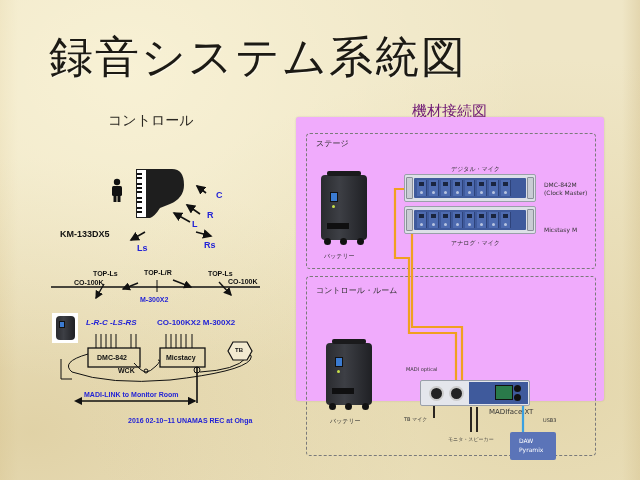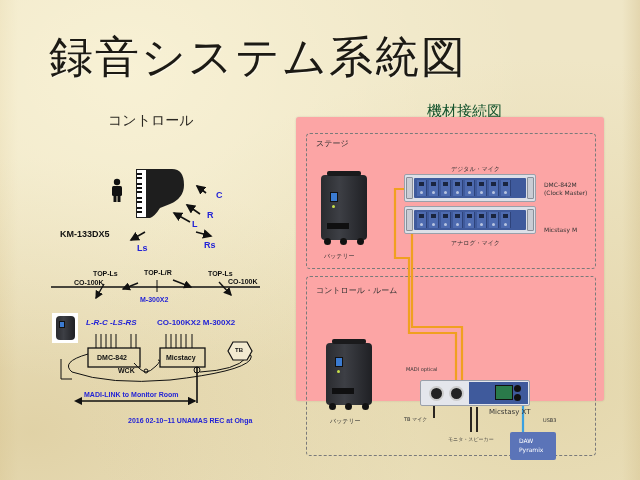--- a/index.html
+++ b/index.html
@@ -9,31 +9,31 @@
     background-image:
       radial-gradient(ellipse at 20% 15%, rgba(255,250,225,0.55), rgba(255,250,225,0) 55%),
       radial-gradient(ellipse at 85% 80%, rgba(214,196,140,0.45), rgba(214,196,140,0) 60%),
       radial-gradient(ellipse at 5% 90%, rgba(210,190,135,0.5), rgba(210,190,135,0) 45%),
       linear-gradient(90deg, rgba(220,200,150,0.35) 0, rgba(220,200,150,0) 18px, rgba(220,200,150,0) 622px, rgba(210,190,140,0.4) 640px);
   }
   .abs{position:absolute;}
   #title{left:0;width:516px;top:28px;text-align:center;font-size:44px;color:#1c1a14;letter-spacing:2px;
     font-family:"DejaVu Serif",serif;text-shadow:1px 1px 0 rgba(255,255,255,0.4);}
   #left-sub{left:108px;top:112px;font-size:14px;color:#2b2822;}
-  #right-sub{left:412px;top:102px;font-size:15px;color:#14532d;margin-left:15px;}
+  #right-sub{left:412px;top:102px;font-size:15px;color:#701a75;}
 
   
   .blue{color:#2323d6;font-family:"Liberation Sans",sans-serif;font-weight:bold;}
   .blk{color:#111;font-family:"Liberation Sans",sans-serif;font-weight:bold;}
   .sm{font-size:7px;}
   .md{font-size:8px;}
   .lg{font-size:9px;}
 
   
-  #panel{left:296px;top:117px;width:308px;height:284px;background:#fca5a5;border-radius:3px;box-shadow:0 0 2px rgba(0,0,0,0.15);}
+  #panel{left:296px;top:117px;width:308px;height:284px;background:#f0abfc;border-radius:3px;box-shadow:0 0 2px rgba(0,0,0,0.15);}
   .dash{position:absolute;border:1.3px dashed #7a7a7a;border-radius:4px;}
   .jp{font-family:"DejaVu Sans",sans-serif;color:#333;}
   .rack{position:absolute;background:#dde0e8;border:1px solid #9aa0aa;border-radius:2px;}
   .rack .face{position:absolute;left:9px;right:9px;top:3px;bottom:3px;background:#3f5a9c;border-radius:1px;}
   .rack .ch{position:absolute;top:2px;width:9px;bottom:2px;background:#4e6bb0;border-right:1px solid #2e437a;}
   .rack .ch::before{content:"";position:absolute;left:2px;top:2px;width:5px;height:4px;background:#1a2540;}
   .rack .ch::after{content:"";position:absolute;left:3px;bottom:2px;width:3px;height:3px;border-radius:50%;background:#b8c4e0;}
   .rack .ear{position:absolute;top:2px;bottom:2px;width:5px;background:#c9ccd4;border:1px solid #8a8f99;border-radius:1px;}
   .battery{position:absolute;background:linear-gradient(90deg,#2a2b2f,#3d3f45 40%,#1f2024);border-radius:4px;}
   .battery .top{position:absolute;left:12%;right:12%;top:-4px;height:5px;background:#1a1a1c;border-radius:2px;}
@@ -242,21 +242,21 @@
 
   <div class="abs jp" style="left:110px;top:249px;font-size:5px;">MADI optical</div>
   <div class="abs" style="left:124px;top:263px;width:108px;height:24px;background:#e4e6ec;border:1px solid #9aa0aa;border-radius:2px;">
     <div style="position:absolute;left:8px;top:5px;width:11px;height:11px;border-radius:50%;background:#222;border:2px solid #ccc;"></div>
     <div style="position:absolute;left:28px;top:5px;width:11px;height:11px;border-radius:50%;background:#222;border:2px solid #ccc;"></div>
     <div style="position:absolute;left:48px;top:1px;right:1px;bottom:1px;background:#3f5a9c;"></div>
     <div style="position:absolute;left:74px;top:4px;width:16px;height:13px;background:#2a7a4a;border:1px solid #111;"></div>
     <div style="position:absolute;left:93px;top:4px;width:7px;height:7px;border-radius:50%;background:#111;"></div>
     <div style="position:absolute;left:93px;top:13px;width:7px;height:7px;border-radius:50%;background:#111;"></div>
   </div>
-  <div class="abs jp" style="left:193px;top:291px;font-size:7px;">Micstasy XT</div>
+  <div class="abs jp" style="left:193px;top:291px;font-size:7px;">MADIface XT</div>
   <div class="abs jp" style="left:108px;top:299px;font-size:5px;">TB マイク</div>
   <div class="abs jp" style="left:152px;top:319px;font-size:5px;">モニタ・スピーカー</div>
   <div class="abs jp" style="left:247px;top:300px;font-size:5px;">USB3</div>
 
   <div class="abs" style="left:214px;top:315px;width:46px;height:28px;background:#5b74b8;border-radius:2px;color:#fff;font-family:'DejaVu Sans',sans-serif;font-size:6px;line-height:9px;padding:4px 0 0 9px;box-sizing:border-box;">
     <div>DAW</div>
     <div>Pyramix</div>
   </div>
 </div>
 

